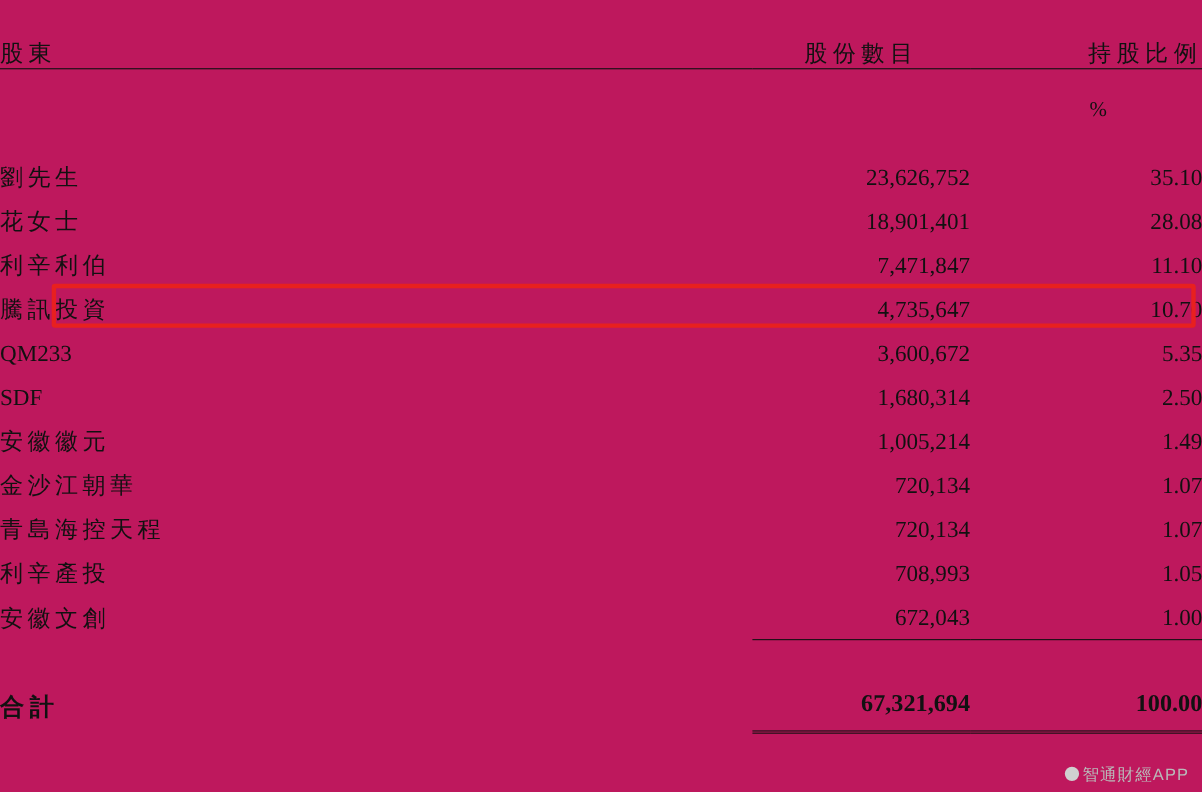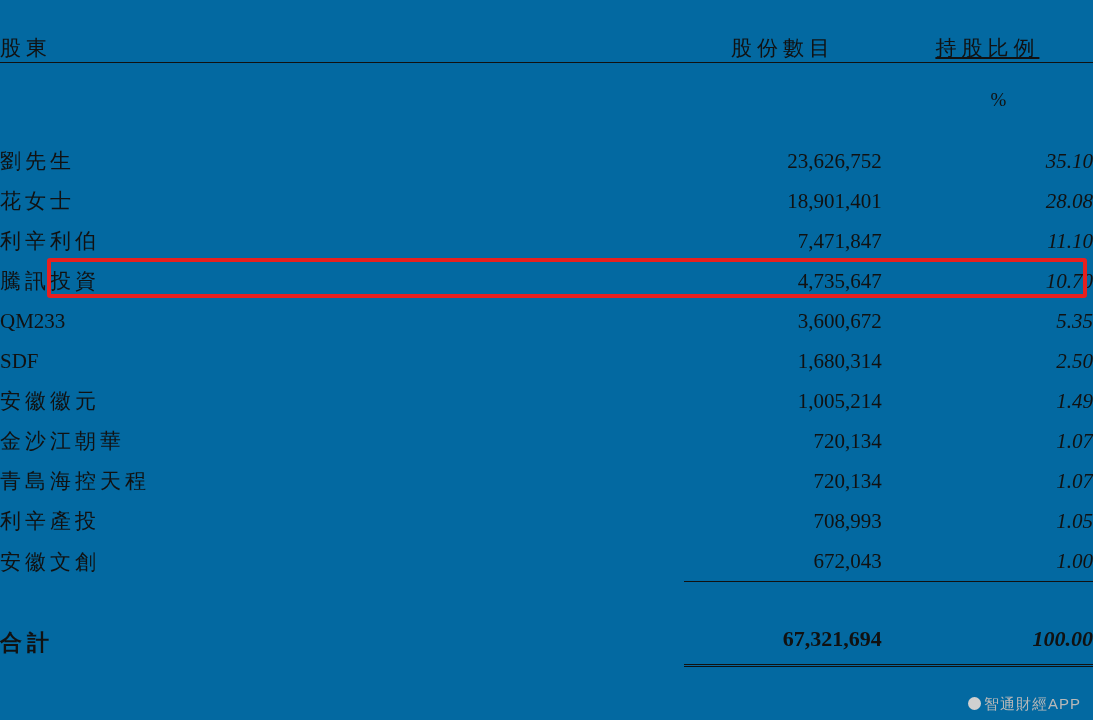--- a/index.html
+++ b/index.html
@@ -12,21 +12,21 @@
     height: 720px;
     font-family: "Liberation Serif", "DejaVu Serif", serif;
     color: #111111;
     position: relative;
     overflow: hidden;
   }
   .page {
     position: relative;
     width: 1093px;
     height: 720px;
-    background: #0369a1;
+    background: #be185d;
   }
   table.shareholding {
     position: absolute;
     left: 0;
     top: 0;
     width: 1093px;
     border-collapse: collapse;
   }
   table.shareholding td, table.shareholding th {
     padding: 0;
@@ -49,25 +49,24 @@
     border-bottom: 1.5px solid #111;
     padding-right: 18px;
   }
   .hdr-shares {
     text-align: center;
     border-bottom: 1.5px solid #111;
     padding-left: 22px;
     padding-right: 12px;
   }
   .hdr-pct {
-    text-align: center;
+    text-align: right;
     border-bottom: 1.5px solid #111;
     padding-left: 22px;
     padding-right: 22px;
-    text-decoration: underline;
   }
   .subhdr-row td {
     height: 48px;
     font-size: 19px;
     text-align: center;
     padding-right: 22px;
   }
   .subhdr-row td.col-pct { padding-left: 22px; }
 
   .spacer-row td { height: 30px; }
@@ -87,21 +86,20 @@
   }
   .cell-shares {
     text-align: right;
     padding-right: 22px;
     font-size: 21px;
   }
   .cell-pct {
     text-align: right;
     padding-right: 22px;
     font-size: 21px;
-    font-style: italic;
   }
   .row-last td.cell-shares,
   .row-last td.cell-pct {
     border-bottom: 1.5px solid #111;
     margin-top: 44px;
   }
   .gap-row td { height: 34px; }
 
   .total-row td {
     height: 46px;

